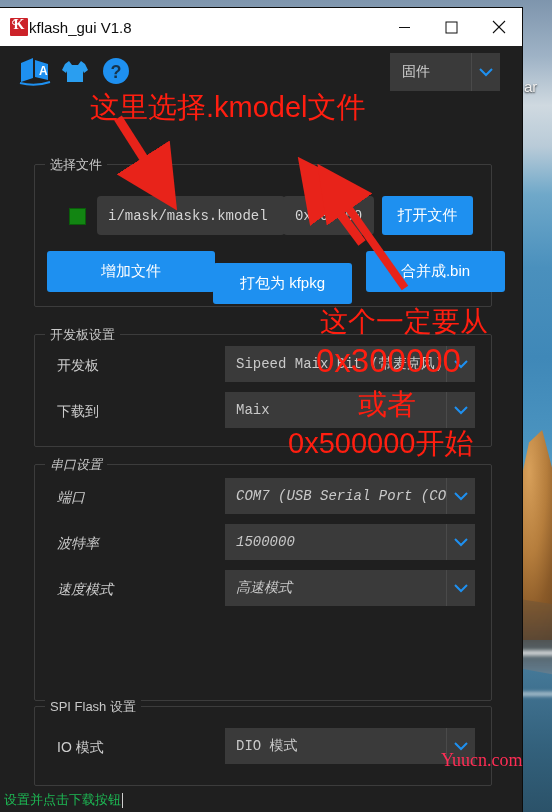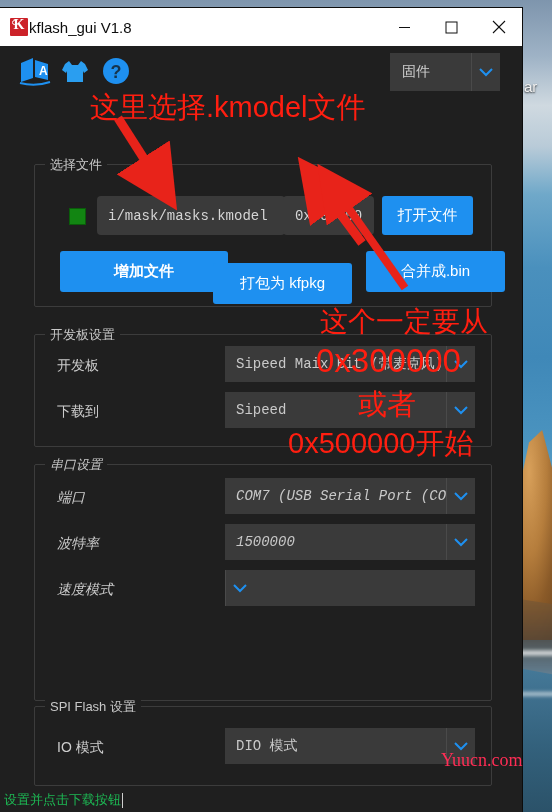--- a/index.html
+++ b/index.html
@@ -212,21 +212,21 @@
     color: #ffffff;
     border: none;
     border-radius: 3px;
     font-size: 15px;
     font-family: "Liberation Sans", sans-serif;
     display: flex; align-items: center; justify-content: center;
     cursor: pointer;
     padding: 0;
   }
   #btn-open { position: absolute; left: 347px; top: 31px; width: 91px; height: 39px; }
-  #btn-add  { position: absolute; left: 25px;  top: 86px; width: 168px; height: 41px; font-weight: bold; }
+  #btn-add  { position: absolute; left: 12px;  top: 86px; width: 168px; height: 41px; }
   #btn-kfpkg{ position: absolute; left: 178px; top: 86px; width: 139px; height: 41px; margin-top: 12px; }
   #btn-bin  { position: absolute; left: 331px; top: 86px; width: 139px; height: 41px; }
 
   
   #group-board { left: 34px; top: 232px; width: 456px; height: 111px; }
   .row-label {
     position: absolute;
     color: #cccccc;
     font-size: 14px;
     white-space: nowrap;
@@ -393,21 +393,21 @@
         <div class="combo" id="cmb-board">
           <span class="sel-text">Sipeed Maix Bit (带麦克风)</span>
           <span class="sel-arrow">
             <svg width="14" height="9" viewBox="0 0 14 9">
                 <polyline points="1,1 7,7 13,1" fill="none" stroke="#1e90f0" stroke-width="2"></polyline>
               </svg>
           </span>
         </div>
         <div class="row-label" id="lbl-burnto">下载到</div>
         <div class="combo" id="cmb-burnto">
-          <span class="sel-text">Sipeed</span>
+          <span class="sel-text">Maix</span>
           <span class="sel-arrow">
             <svg width="14" height="9" viewBox="0 0 14 9">
                 <polyline points="1,1 7,7 13,1" fill="none" stroke="#1e90f0" stroke-width="2"></polyline>
               </svg>
           </span>
         </div>
       </div>
 
       <div class="groupbox" id="group-serial">
         <div class="group-title">串口设置</div>
@@ -427,20 +427,21 @@
           <span class="sel-text">1500000</span>
           <span class="sel-arrow">
             <svg width="14" height="9" viewBox="0 0 14 9">
                 <polyline points="1,1 7,7 13,1" fill="none" stroke="#1e90f0" stroke-width="2"></polyline>
               </svg>
           </span>
         </div>
 
         <div class="row-label" id="lbl-speed">速度模式</div>
         <div class="combo combo-cjk" id="cmb-speed">
+          <span class="sel-text">高速模式</span>
           <span class="sel-arrow">
             <svg width="14" height="9" viewBox="0 0 14 9">
                 <polyline points="1,1 7,7 13,1" fill="none" stroke="#1e90f0" stroke-width="2"></polyline>
               </svg>
           </span>
         </div>
       </div>
 
       <div class="groupbox" id="group-spi">
         <div class="group-title">SPI Flash 设置</div>

